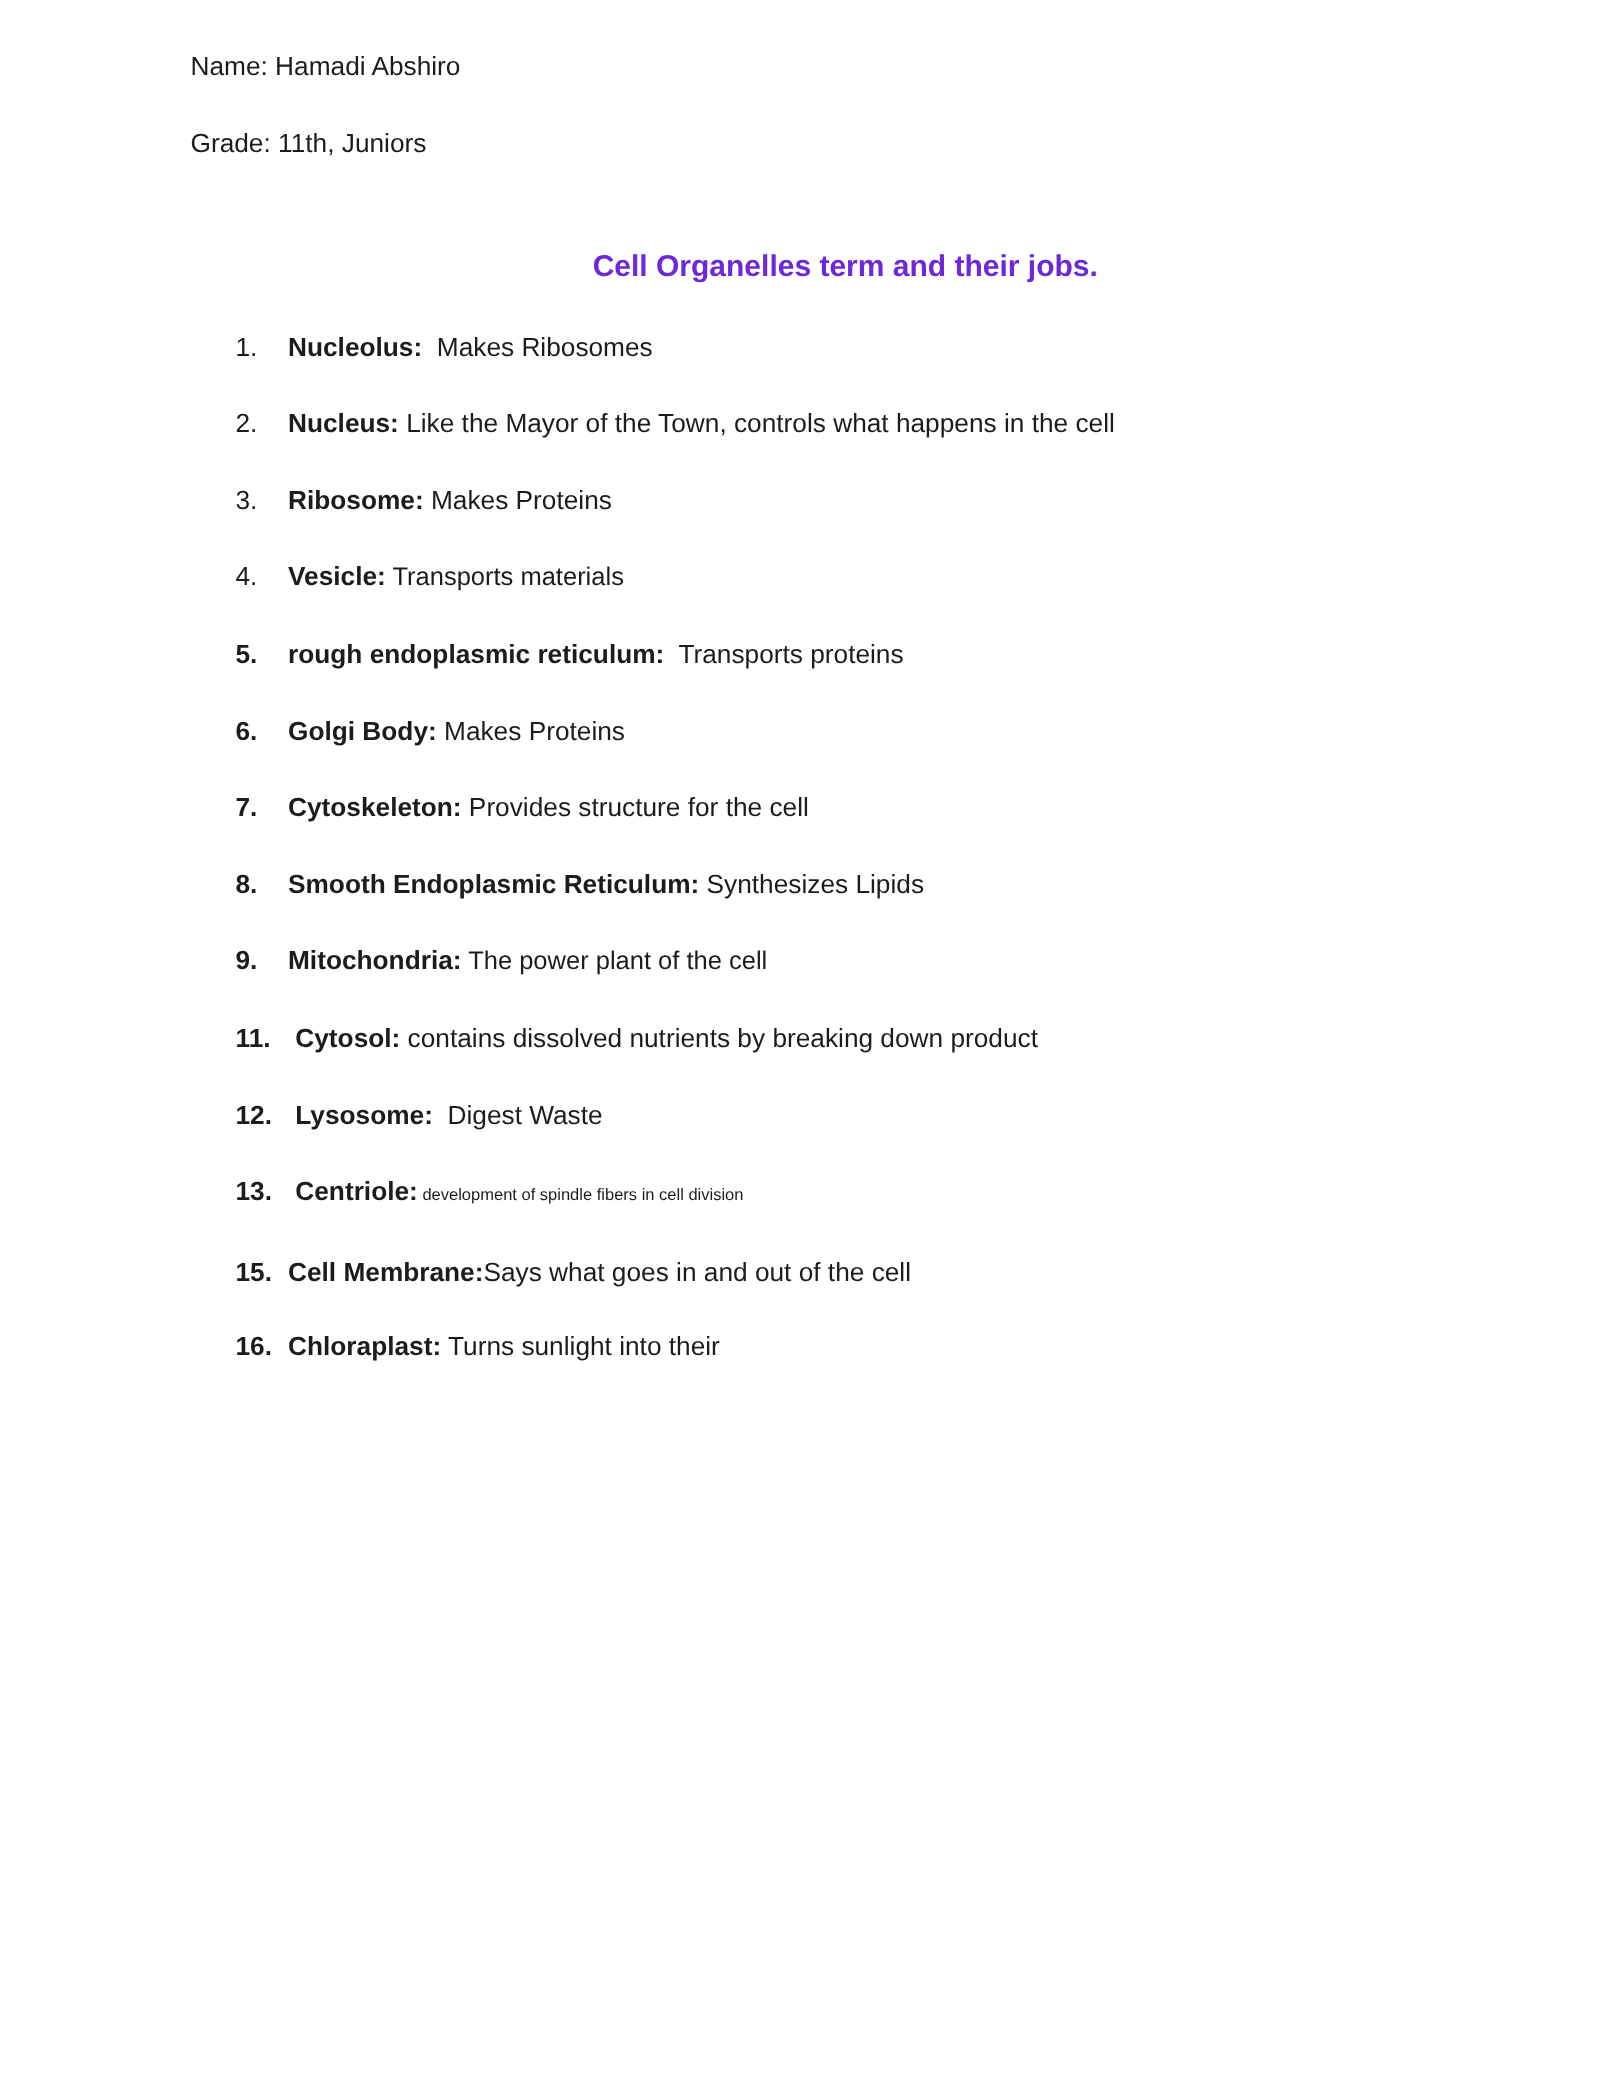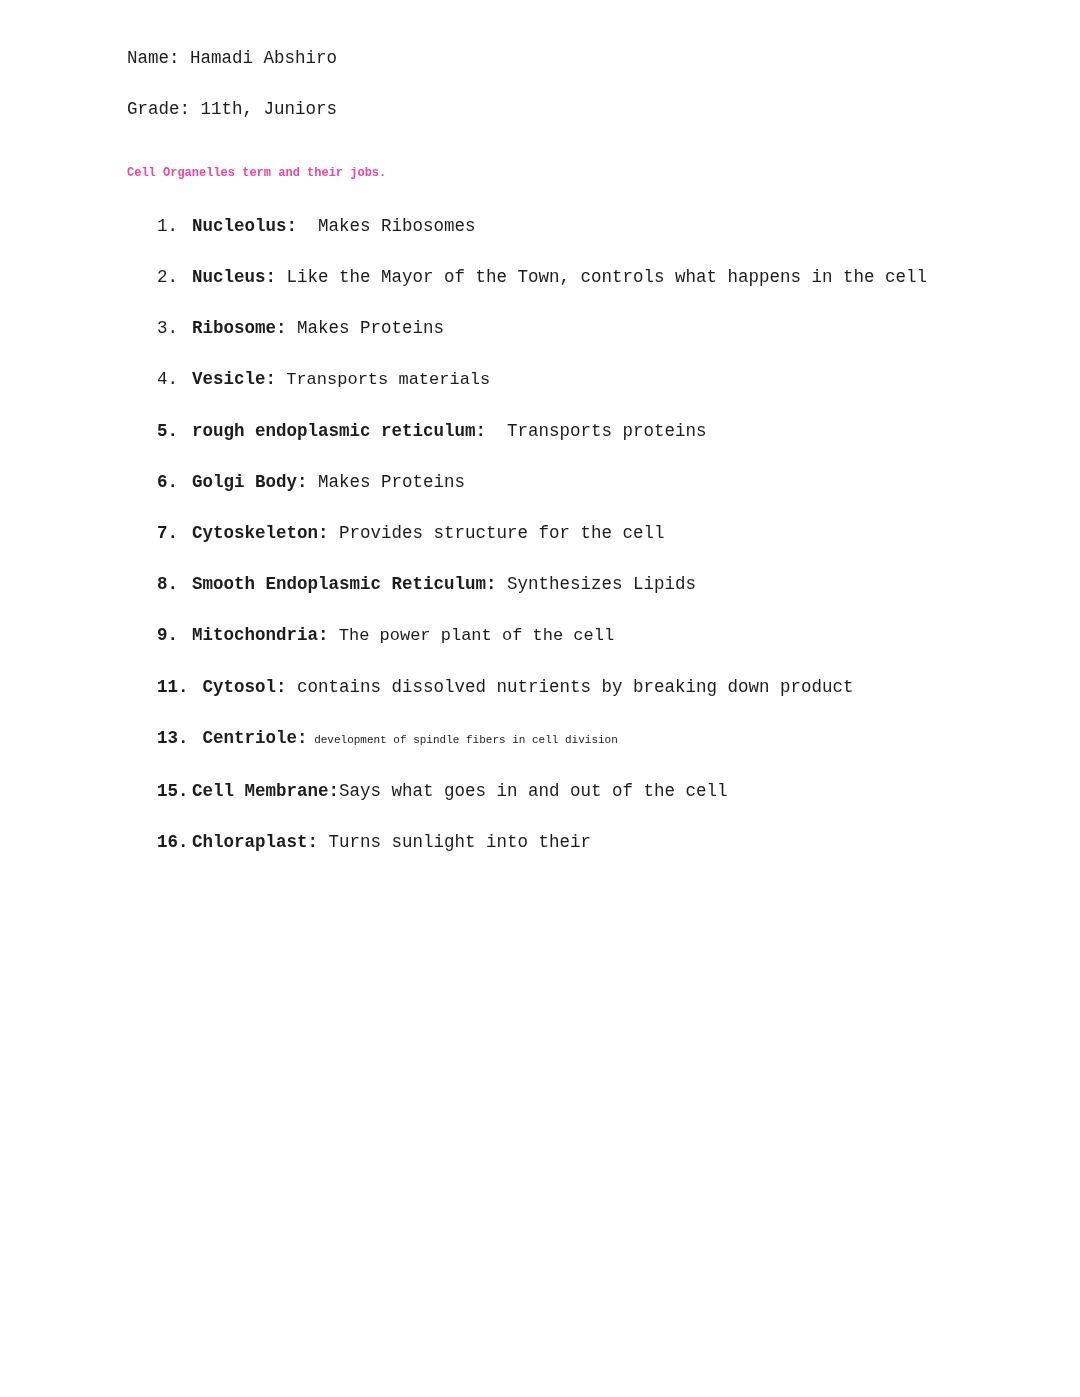--- a/index.html
+++ b/index.html
@@ -11,38 +11,38 @@
     width: 1080px;
     height: 1397px;
     font-family: "Liberation Sans", sans-serif;
     color: #1c1c1c;
     overflow: hidden;
   }
   .page {
     box-sizing: border-box;
     width: 1080px;
     height: 1045px;
-    padding: 48px 80px 0 127px;
+    padding: 34px 80px 0 127px;
     background: #ffffff;
-    font-family: Liberation Mono, monospace;
   }
   .meta-line {
     font-size: 17.5px;
     line-height: 20px;
     margin: 0 0 31px 0;
   }
   .meta-line.grade {
-    margin-bottom: 44px;
+    margin-bottom: 63px;
   }
   .doc-heading {
-    font-size: 12px;
+    font-size: 20px;
     line-height: 21px;
     font-weight: 700;
     margin: 0 0 32px 0;
-    color: #ec4899;
+    color: #6d28d9;
+    text-align: center;
   }
   ol.organelle-list {
     list-style: none;
     margin: 0;
     padding: 0;
   }
   li.item {
     display: flex;
     align-items: baseline;
     font-size: 17.5px;
@@ -119,20 +119,24 @@
     <span class="num bold">9.</span>
         <span class="content"><span class="term">Mitochondria:</span><span class="desc desc-small"> The power plant of the cell</span></span>
   </li>
 
 
   <li class="item">
     <span class="num bold">11.</span>
         <span class="content"><span class="term"> Cytosol:</span><span class="desc"> contains dissolved nutrients by breaking down product</span></span>
   </li>
 
+  <li class="item">
+    <span class="num bold">12.</span>
+        <span class="content"><span class="term"> Lysosome:</span><span class="desc">  Digest Waste</span></span>
+  </li>
 
   <li class="item">
     <span class="num bold">13.</span>
         <span class="content"><span class="term"> Centriole:</span><span class="desc desc-medium"> development of spindle fibers in cell division</span></span>
   </li>
 
 
   <li class="item">
     <span class="num bold">15.</span>
         <span class="content"><span class="term">Cell Membrane:</span><span class="desc">Says what goes in and out of the cell</span></span>

